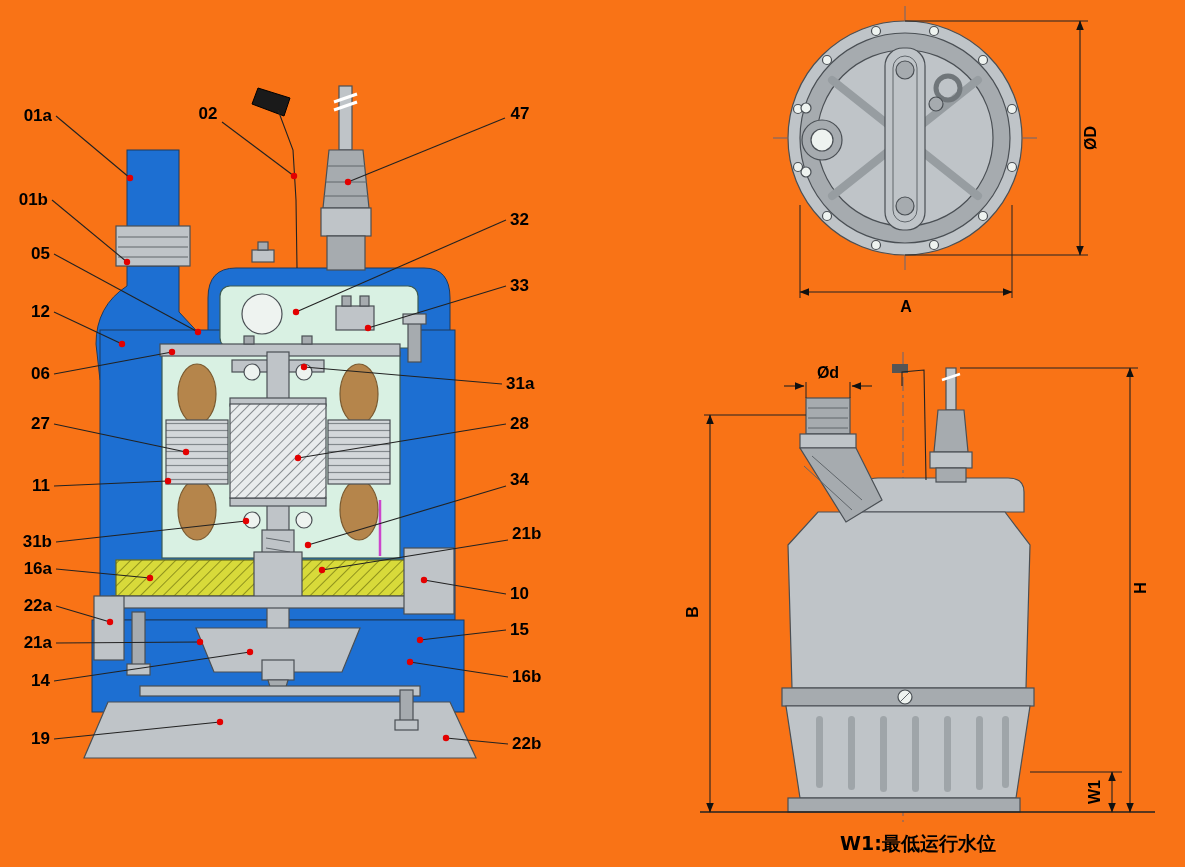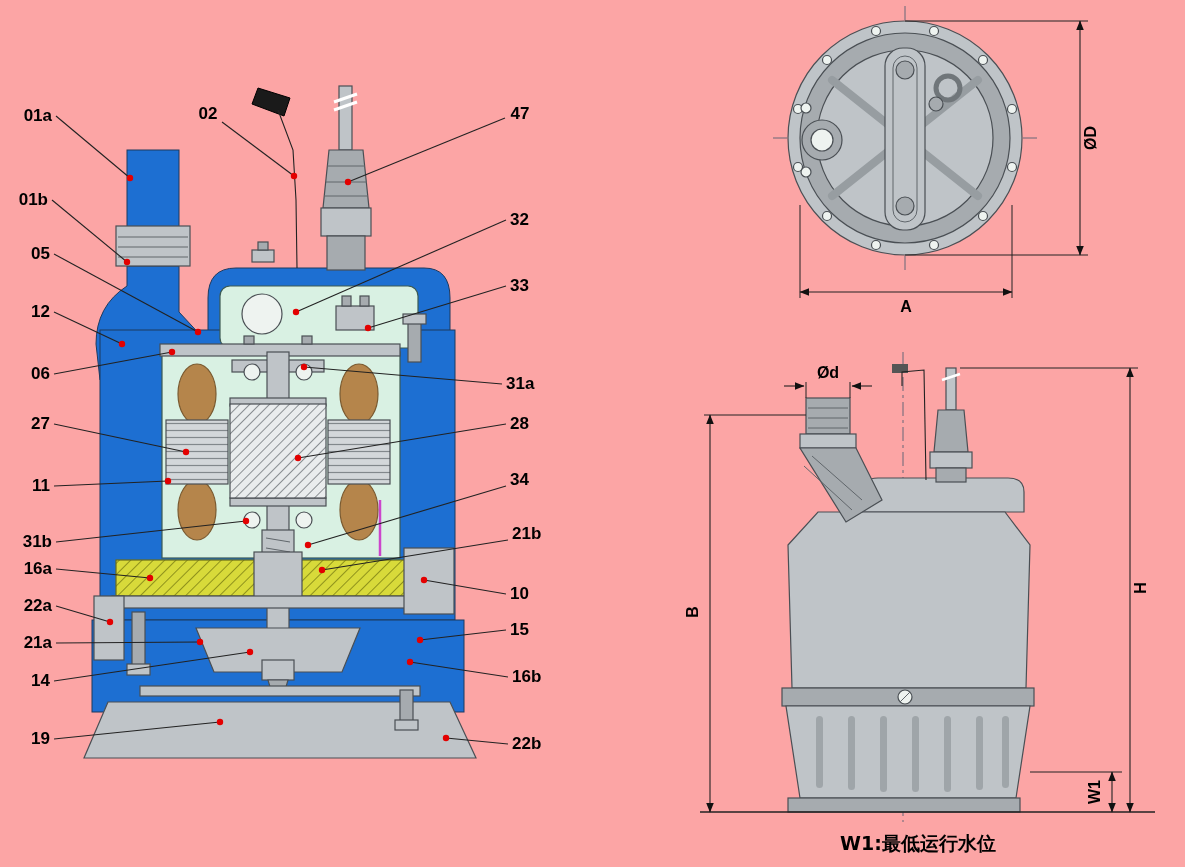--- a/index.html
+++ b/index.html
@@ -1,16 +1,16 @@
 <!DOCTYPE html>
 <html style="--body-blue: #1d6fd2; --chamber-mint: #d9f1e3; --winding-brown: #b5854b; --oil-yellow: #d8da3a; --metal-gray: #bfc4c8; --metal-dark: #a6abaf; --callout-dot: #e30000;"><head>
 <meta charset="utf-8">
 <style>
   html,body{margin:0;padding:0;background:#fff;}
-  #stage{position:relative;width:1185px;height:867px;background:#fca5a5;overflow:hidden;
+  #stage{position:relative;width:1185px;height:867px;background:#f97316;overflow:hidden;
          font-family:"Liberation Sans",sans-serif;}
   svg{display:block;}
   .f-blue{fill:var(--body-blue);stroke:#1d3a5f;stroke-width:1;}
   .f-mint{fill:var(--chamber-mint);stroke:#3c5a52;stroke-width:1.2;}
   .f-gray{fill:var(--metal-gray);stroke:#4a4f54;stroke-width:1.2;}
   .f-gray2{fill:var(--metal-dark);stroke:#4a4f54;stroke-width:1.2;}
   .f-light{fill:#eef3f0;stroke:#4a4f54;stroke-width:1.2;}
   .f-oil{fill:url(#oilhatch);stroke:#6b6d1a;stroke-width:1.2;}
   .f-wind{fill:var(--winding-brown);stroke:#7a5a30;stroke-width:1.2;}
   .f-rotor{fill:url(#rotorhatch);stroke:#4a4f54;stroke-width:1.2;}

